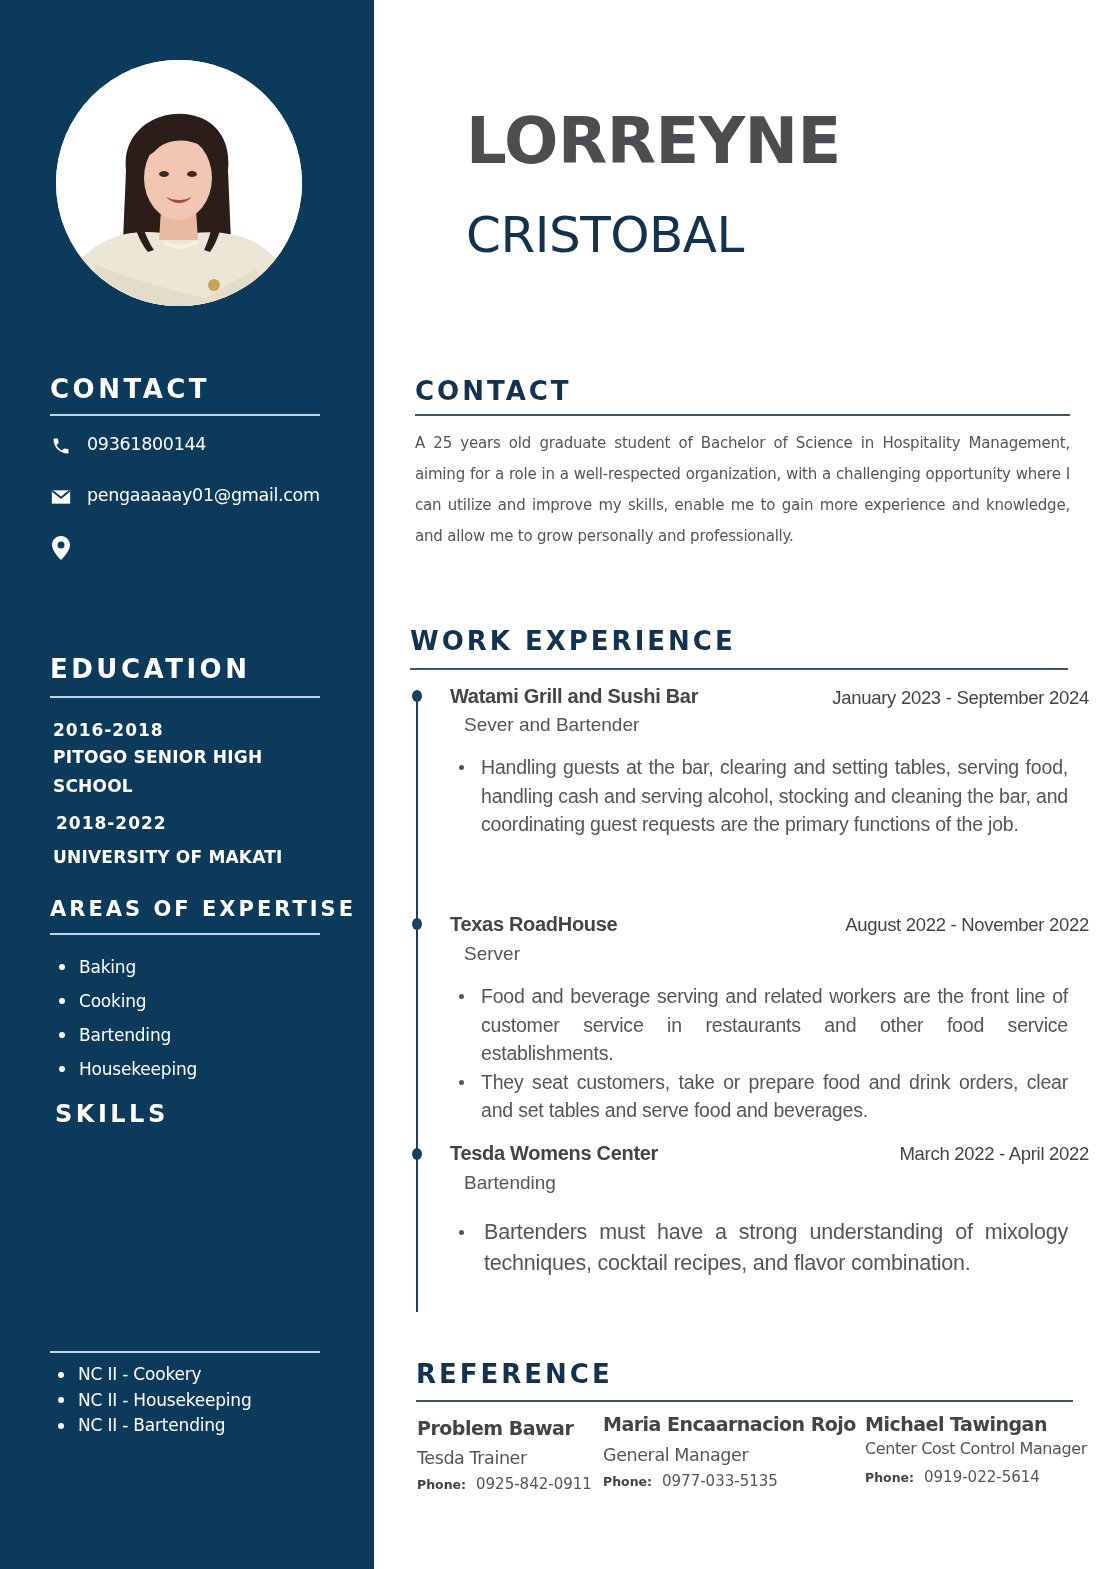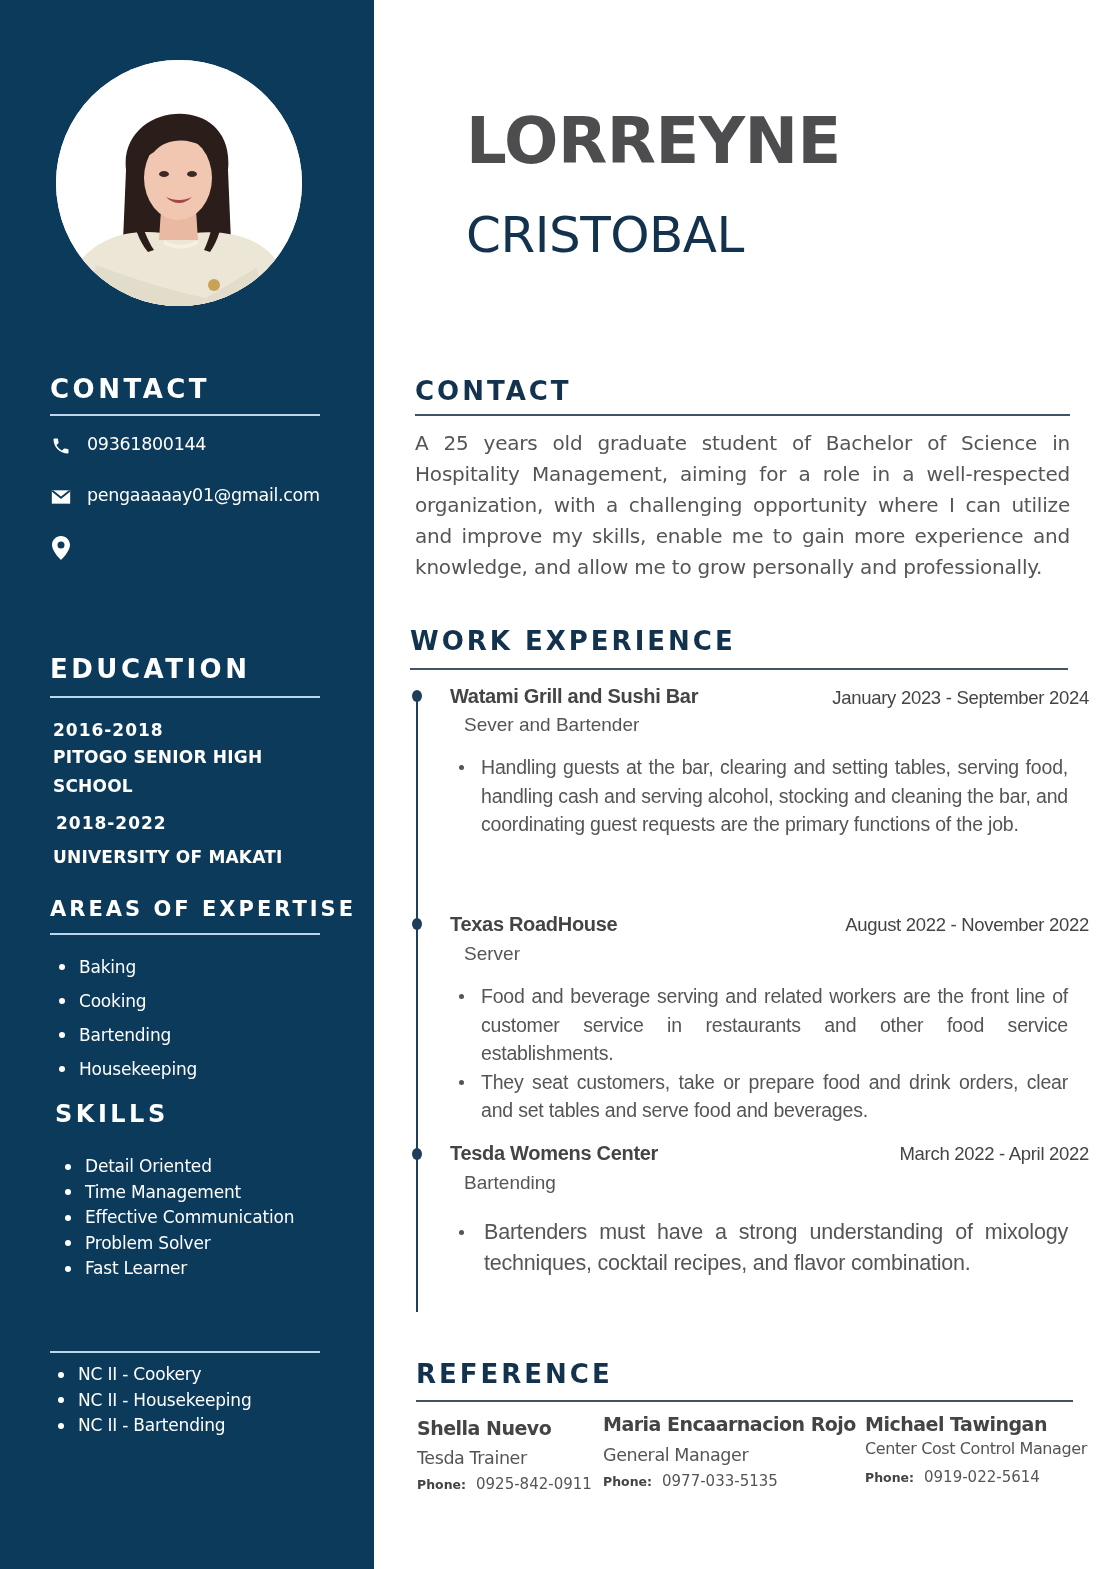--- a/index.html
+++ b/index.html
@@ -49,21 +49,21 @@
   }
 
   .main-heading {
     position: absolute; font-family: "DejaVu Sans", sans-serif; font-weight: bold;
     font-size: 26px; letter-spacing: 3px; color: #12324d;
   }
   .main-rule { position: absolute; height: 2px; background: #3f5466; }
 
   .profile-text {
     position: absolute; left: 415px; top: 428px; width: 655px;
-    font-family: "DejaVu Sans", sans-serif; font-size: 20px; line-height: 31px;
+    font-family: "DejaVu Sans", sans-serif; font-size: 15px; line-height: 31px;
     color: #555555; text-align: justify; letter-spacing: -0.2px;
   }
 
   .timeline-line { position: absolute; left: 416px; top: 692px; width: 2px; height: 620px; background: #1e3e5a; }
   .timeline-dot { position: absolute; width: 10px; height: 12px; border-radius: 50%; background: #1e3e5a; left: 412px; }
 
   .job-company { position: absolute; left: 450px; font-family: "Liberation Sans", sans-serif; font-weight: bold; font-size: 20px; color: #444444; letter-spacing: -0.3px; }
   .job-dates { position: absolute; right: 22px; font-family: "Liberation Sans", sans-serif; font-size: 18.5px; color: #444444; letter-spacing: -0.3px; }
   .job-role { position: absolute; left: 464px; font-family: "Liberation Sans", sans-serif; font-size: 19px; color: #555555; }
 
@@ -158,27 +158,20 @@
   <ul class="side-list" style="top:950px;">
     <li style="line-height:34px;">Baking</li>
     <li style="line-height:34px;">Cooking</li>
     <li style="line-height:34px;">Bartending</li>
     <li style="line-height:34px;">Housekeeping</li>
   </ul>
   <style>.side-list li::before { top: calc(50% - 3px); }</style>
 
   <div class="side-heading" style="top:1100px; left:55px; font-size:24px;">SKILLS</div>
 
-  <ul class="side-list" style="top:1154px; left:62px;">
-    <li style="line-height:25.5px;">Detail Oriented</li>
-    <li style="line-height:25.5px;">Time Management</li>
-    <li style="line-height:25.5px;">Effective Communication</li>
-    <li style="line-height:25.5px;">Problem Solver</li>
-    <li style="line-height:25.5px;">Fast Learner</li>
-  </ul>
 
   <div class="side-rule" style="top:1351px;"></div>
 
   <ul class="side-list" style="top:1362px; left:55px;">
     <li style="line-height:25.5px;">NC II - Cookery</li>
     <li style="line-height:25.5px;">NC II - Housekeeping</li>
     <li style="line-height:25.5px;">NC II - Bartending</li>
   </ul>
 </div>
 
@@ -216,21 +209,21 @@
 <div class="job-dates" style="top:1143px;">March 2022 - April 2022</div>
 <div class="job-role" style="top:1172px;">Bartending</div>
 <ul class="job-bullets big" style="top:1217px;">
   <li>Bartenders must have a strong understanding of mixology techniques, cocktail recipes, and flavor combination.</li>
 </ul>
 
 <div class="main-heading" style="left:416px; top:1359px;">REFERENCE</div>
 <div class="main-rule" style="left:416px; top:1400px; width:657px;"></div>
 
 <div class="ref" style="left:417px; top:1417px;">
-  <div class="ref-name">Shella Nuevo</div>
+  <div class="ref-name">Problem Bawar</div>
   <div class="ref-title" style="margin-top:9px;">Tesda Trainer</div>
   <div class="ref-phone" style="margin-top:7px;">
     <span class="lbl">Phone:</span><span>0925-842-0911</span>
   </div>
 </div>
 
 <div class="ref" style="left:603px; top:1413px;">
   <div class="ref-name">Maria Encaarnacion Rojo</div>
   <div class="ref-title" style="margin-top:10px;">General Manager</div>
   <div class="ref-phone" style="margin-top:7px;">

